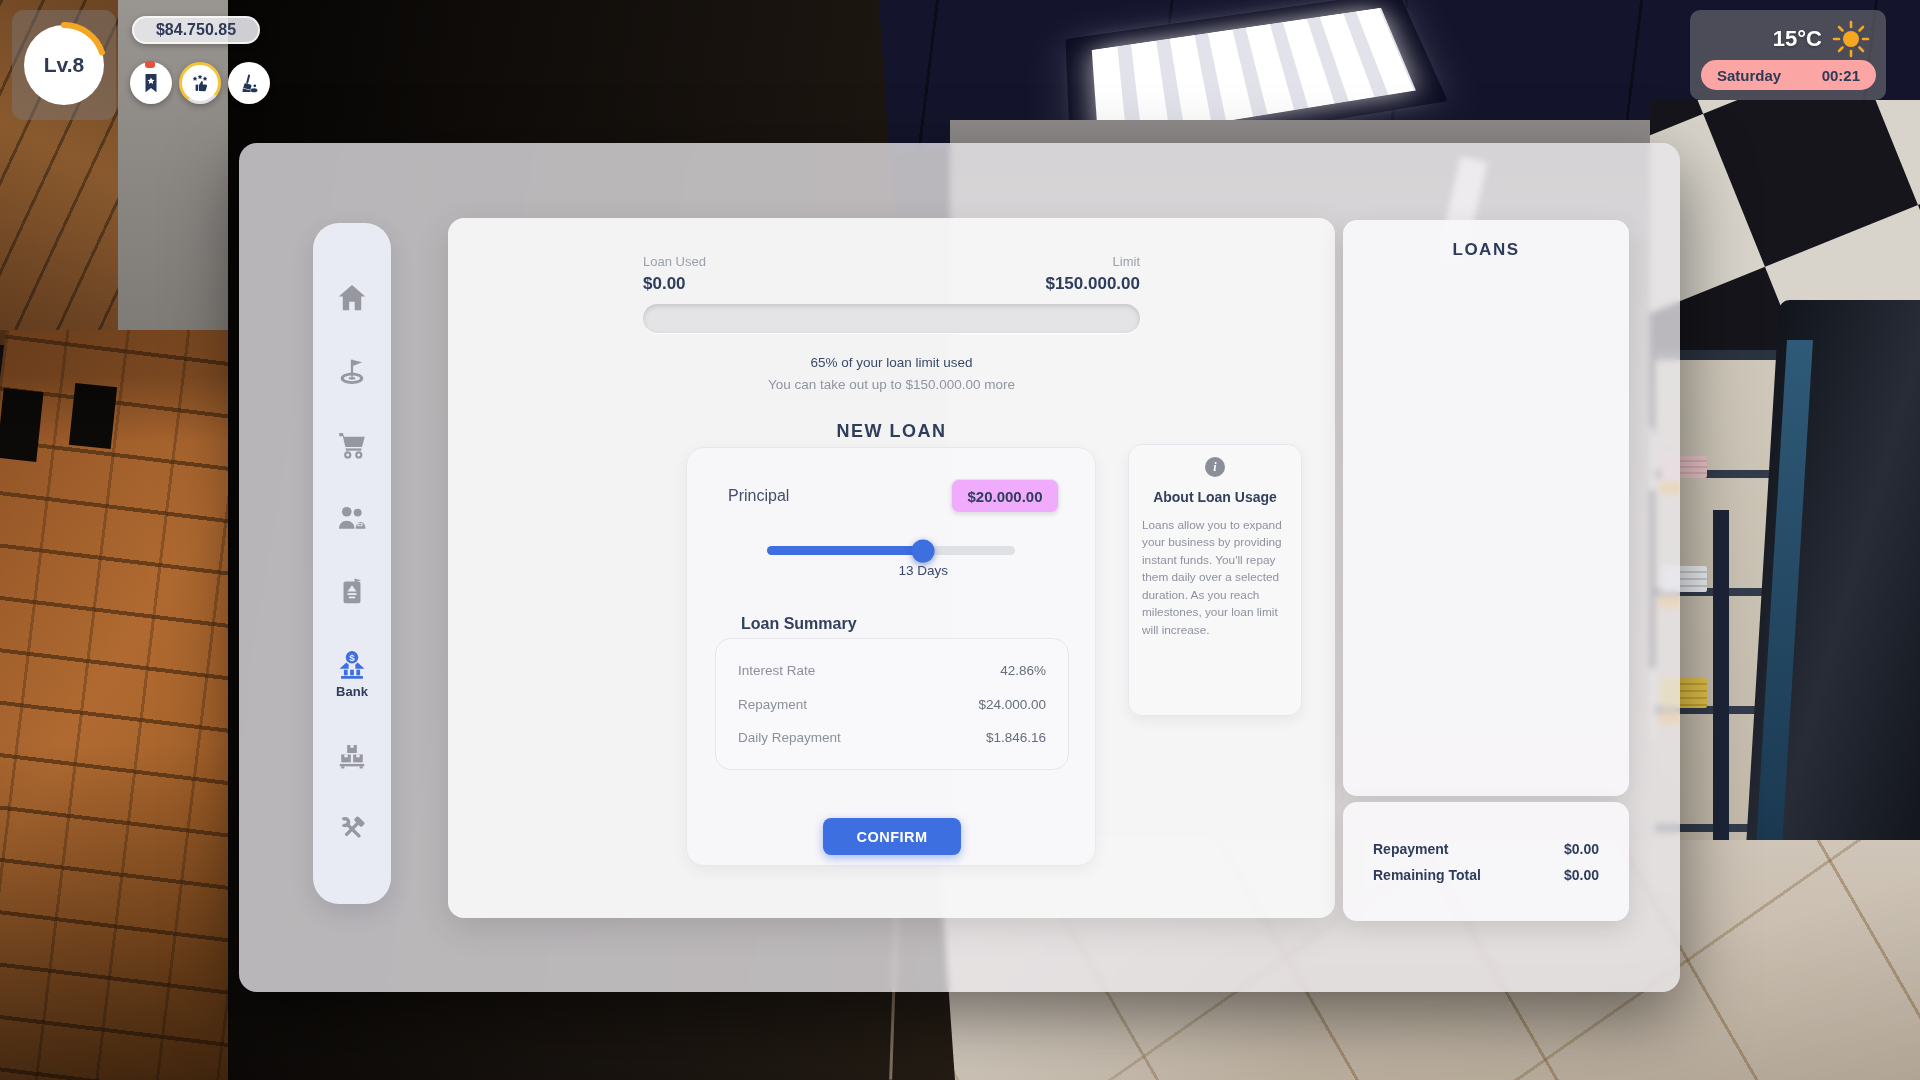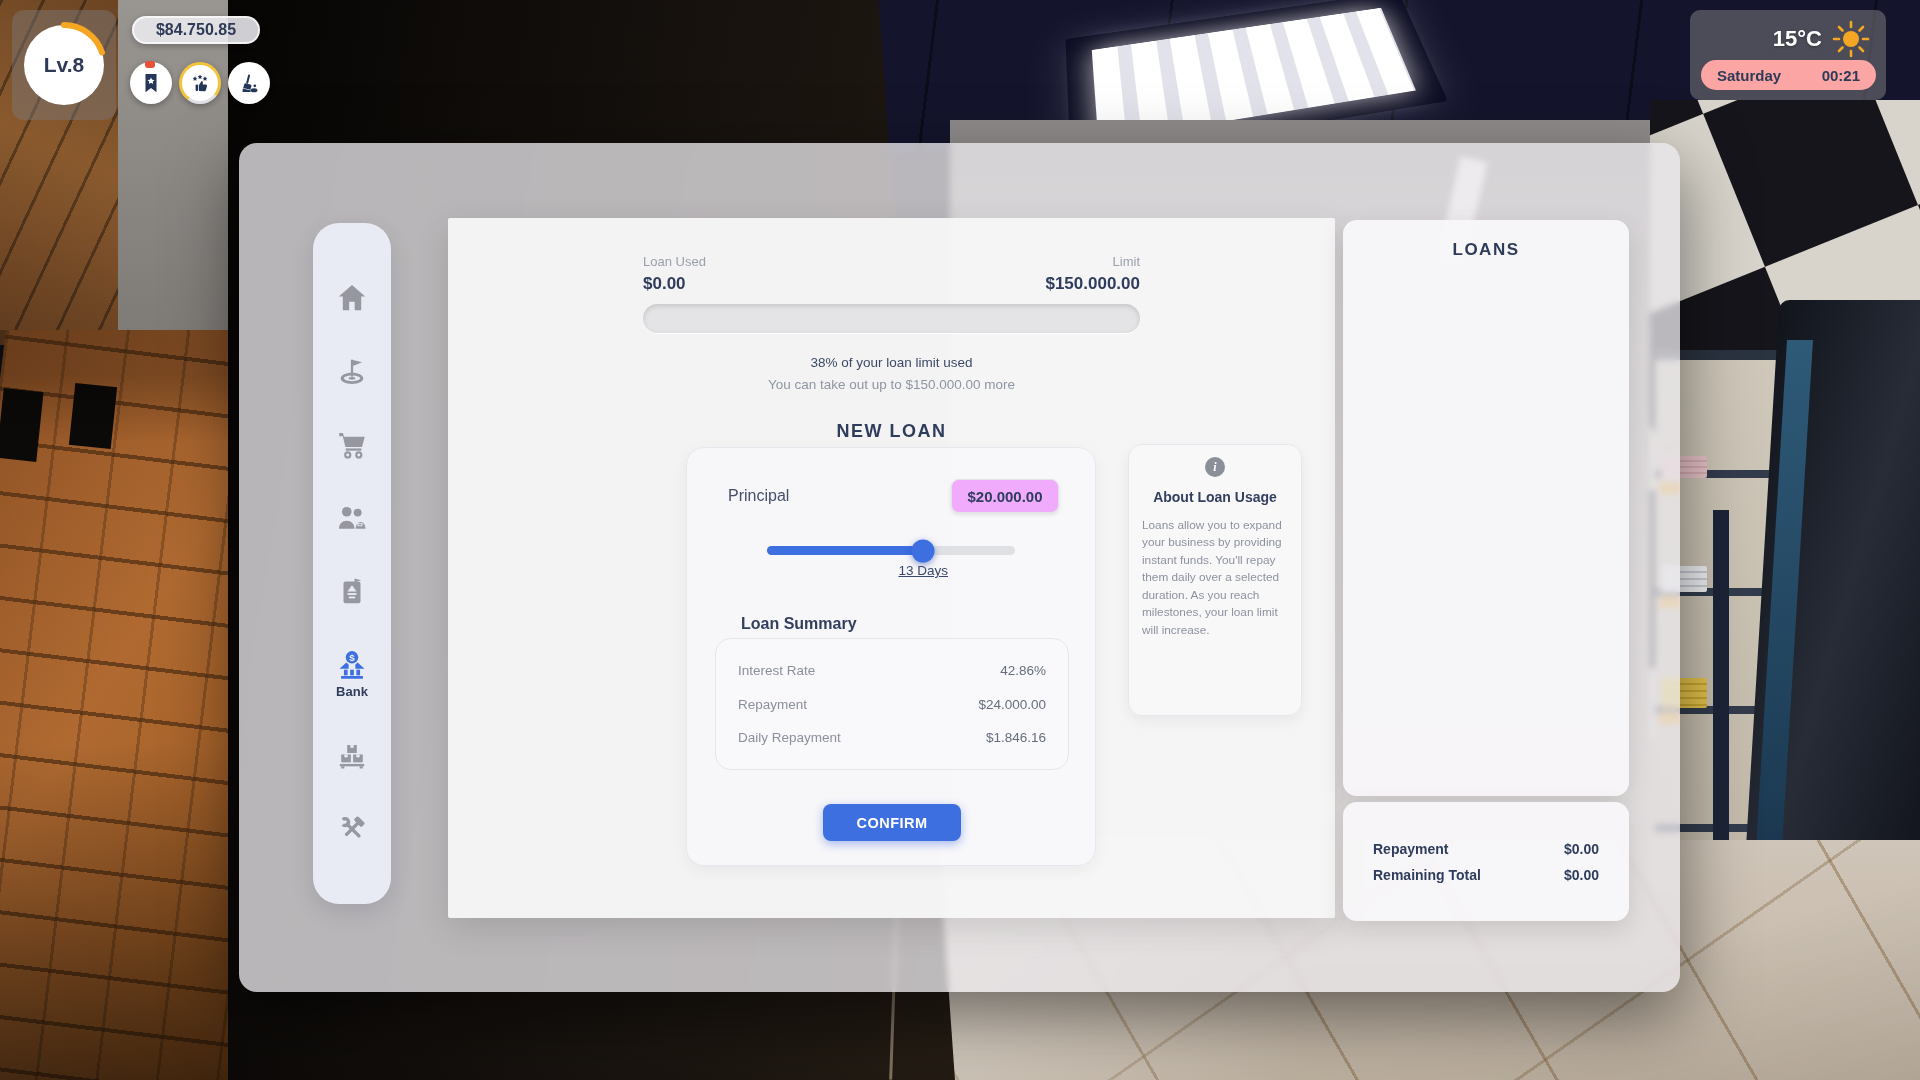--- a/index.html
+++ b/index.html
@@ -87,21 +87,21 @@
     background:#e9ebf4; border-radius:26px; box-shadow:0 8px 22px rgba(40,50,90,.15);
     display:flex; flex-direction:column; align-items:center; justify-content:space-evenly; padding:18px 0; }
   .side-item { width:52px; display:flex; flex-direction:column; align-items:center; gap:2px;
     color:#97979f; cursor:pointer; }
   .side-item svg { width:34px; height:34px; fill:currentColor; }
   .side-item.active { color:var(--c-accent); }
   .side-label { font-size:13px; color:#2f3d5c; font-weight:bold; }
 
   
   .main-card { position:absolute; left:209px; top:75px; width:887px; height:700px;
-    background:rgba(247,246,248,.94); border-radius:2px;
+    background:rgba(247,246,248,.94); border-radius:16px;
     box-shadow:0 10px 34px rgba(0,0,0,.12); }
   .overview { position:absolute; left:195px; top:36px; width:497px; }
   .ov-labels { display:flex; justify-content:space-between; font-size:13px; color:#9aa0ac; }
   .ov-values { display:flex; justify-content:space-between; font-size:17px; color:#2f3d5c;
     font-weight:bold; margin-top:5px; }
   .progress-track { margin-top:10px; height:29px; border-radius:15px; background:#e4e3e5;
     box-shadow:inset 0 2px 5px rgba(0,0,0,.14), 0 1px 0 rgba(255,255,255,.9); overflow:hidden; }
   .progress-fill { height:100%; background:var(--c-accent); border-radius:15px; }
   .ov-percent { margin-top:22px; text-align:center; font-size:13.5px; color:#3a4a66; }
   .ov-more { margin-top:7px; text-align:center; font-size:13.5px; color:#8f95a2; }
@@ -124,21 +124,21 @@
     border-radius:50%; transform:translate(-50%,-50%); box-shadow:0 2px 6px rgba(30,70,170,.5); cursor:grab; }
   .slider-day { position:absolute; top:17px; transform:translateX(-50%); white-space:nowrap;
     font-size:13.5px; color:#39496b; }
   .summary-title { position:absolute; left:54px; top:167px; font-size:16px; font-weight:bold; color:#32405e; }
   .summary-box { position:absolute; left:28px; top:190px; width:354px; height:132px;
     border:1.5px solid #e5e5eb; border-radius:16px; background:rgba(252,251,253,.55);
     display:flex; flex-direction:column; justify-content:space-evenly; padding:6px 22px; }
   .summary-row { display:flex; justify-content:space-between; font-size:13.5px; }
   .summary-row .lab { color:#8b909c; }
   .summary-row .val { color:#666e7e; }
-  .confirm-btn { position:absolute; left:136px; top:356px; width:138px; height:37px;
+  .confirm-btn { position:absolute; left:136px; top:370px; width:138px; height:37px;
     background:var(--c-accent); border:none; border-radius:8px; color:#fff; font-weight:bold;
     font-size:14.5px; letter-spacing:.5px; cursor:pointer;
     box-shadow:0 3px 10px rgba(62,111,225,.45); font-family:inherit; }
 
   .info-card { position:absolute; left:680px; top:226px; width:174px; height:272px;
     background:rgba(249,248,250,.9); border:1.5px solid #e6e6ee; border-radius:14px;
     box-shadow:0 5px 14px rgba(0,0,0,.06); text-align:center; padding:12px 13px; }
   .info-icon { width:20px; height:20px; margin:0 auto; background:#8a8f99; border-radius:50%;
     color:#fff; font-size:12px; font-weight:bold; display:flex; align-items:center;
     justify-content:center; font-family:"Liberation Serif",serif; font-style:italic; }
@@ -314,35 +314,35 @@
           <span>Loan Used</span>
           <span>Limit</span>
         </div>
         <div class="ov-values">
           <span>$0.00</span>
           <span>$150.000.00</span>
         </div>
         <div class="progress-track">
           <div class="progress-fill" style="width: 0%;"></div>
         </div>
-        <div class="ov-percent">38% of your loan limit used</div>
+        <div class="ov-percent">65% of your loan limit used</div>
         <div class="ov-more">You can take out up to $150.000.00 more</div>
       </div>
 
       <div class="newloan-title">NEW LOAN</div>
 
       <div class="newloan-card">
         <div class="principal-row">
           <span class="principal-label">Principal</span>
           <div class="principal-input">$20.000.00</div>
         </div>
         <div class="slider">
           <div class="slider-fill" style="width: 63%;"></div>
           <div class="slider-thumb" style="left: 63%;"></div>
-          <div class="slider-day" style="left: 63%; text-decoration: underline;">13 Days</div>
+          <div class="slider-day" style="left: 63%;">13 Days</div>
         </div>
         <div class="summary-title">Loan Summary</div>
         <div class="summary-box">
           <div class="summary-row">
             <span class="lab">Interest Rate</span>
             <span class="val">42.86%</span>
           </div>
           <div class="summary-row">
             <span class="lab">Repayment</span>
             <span class="val">$24.000.00</span>

